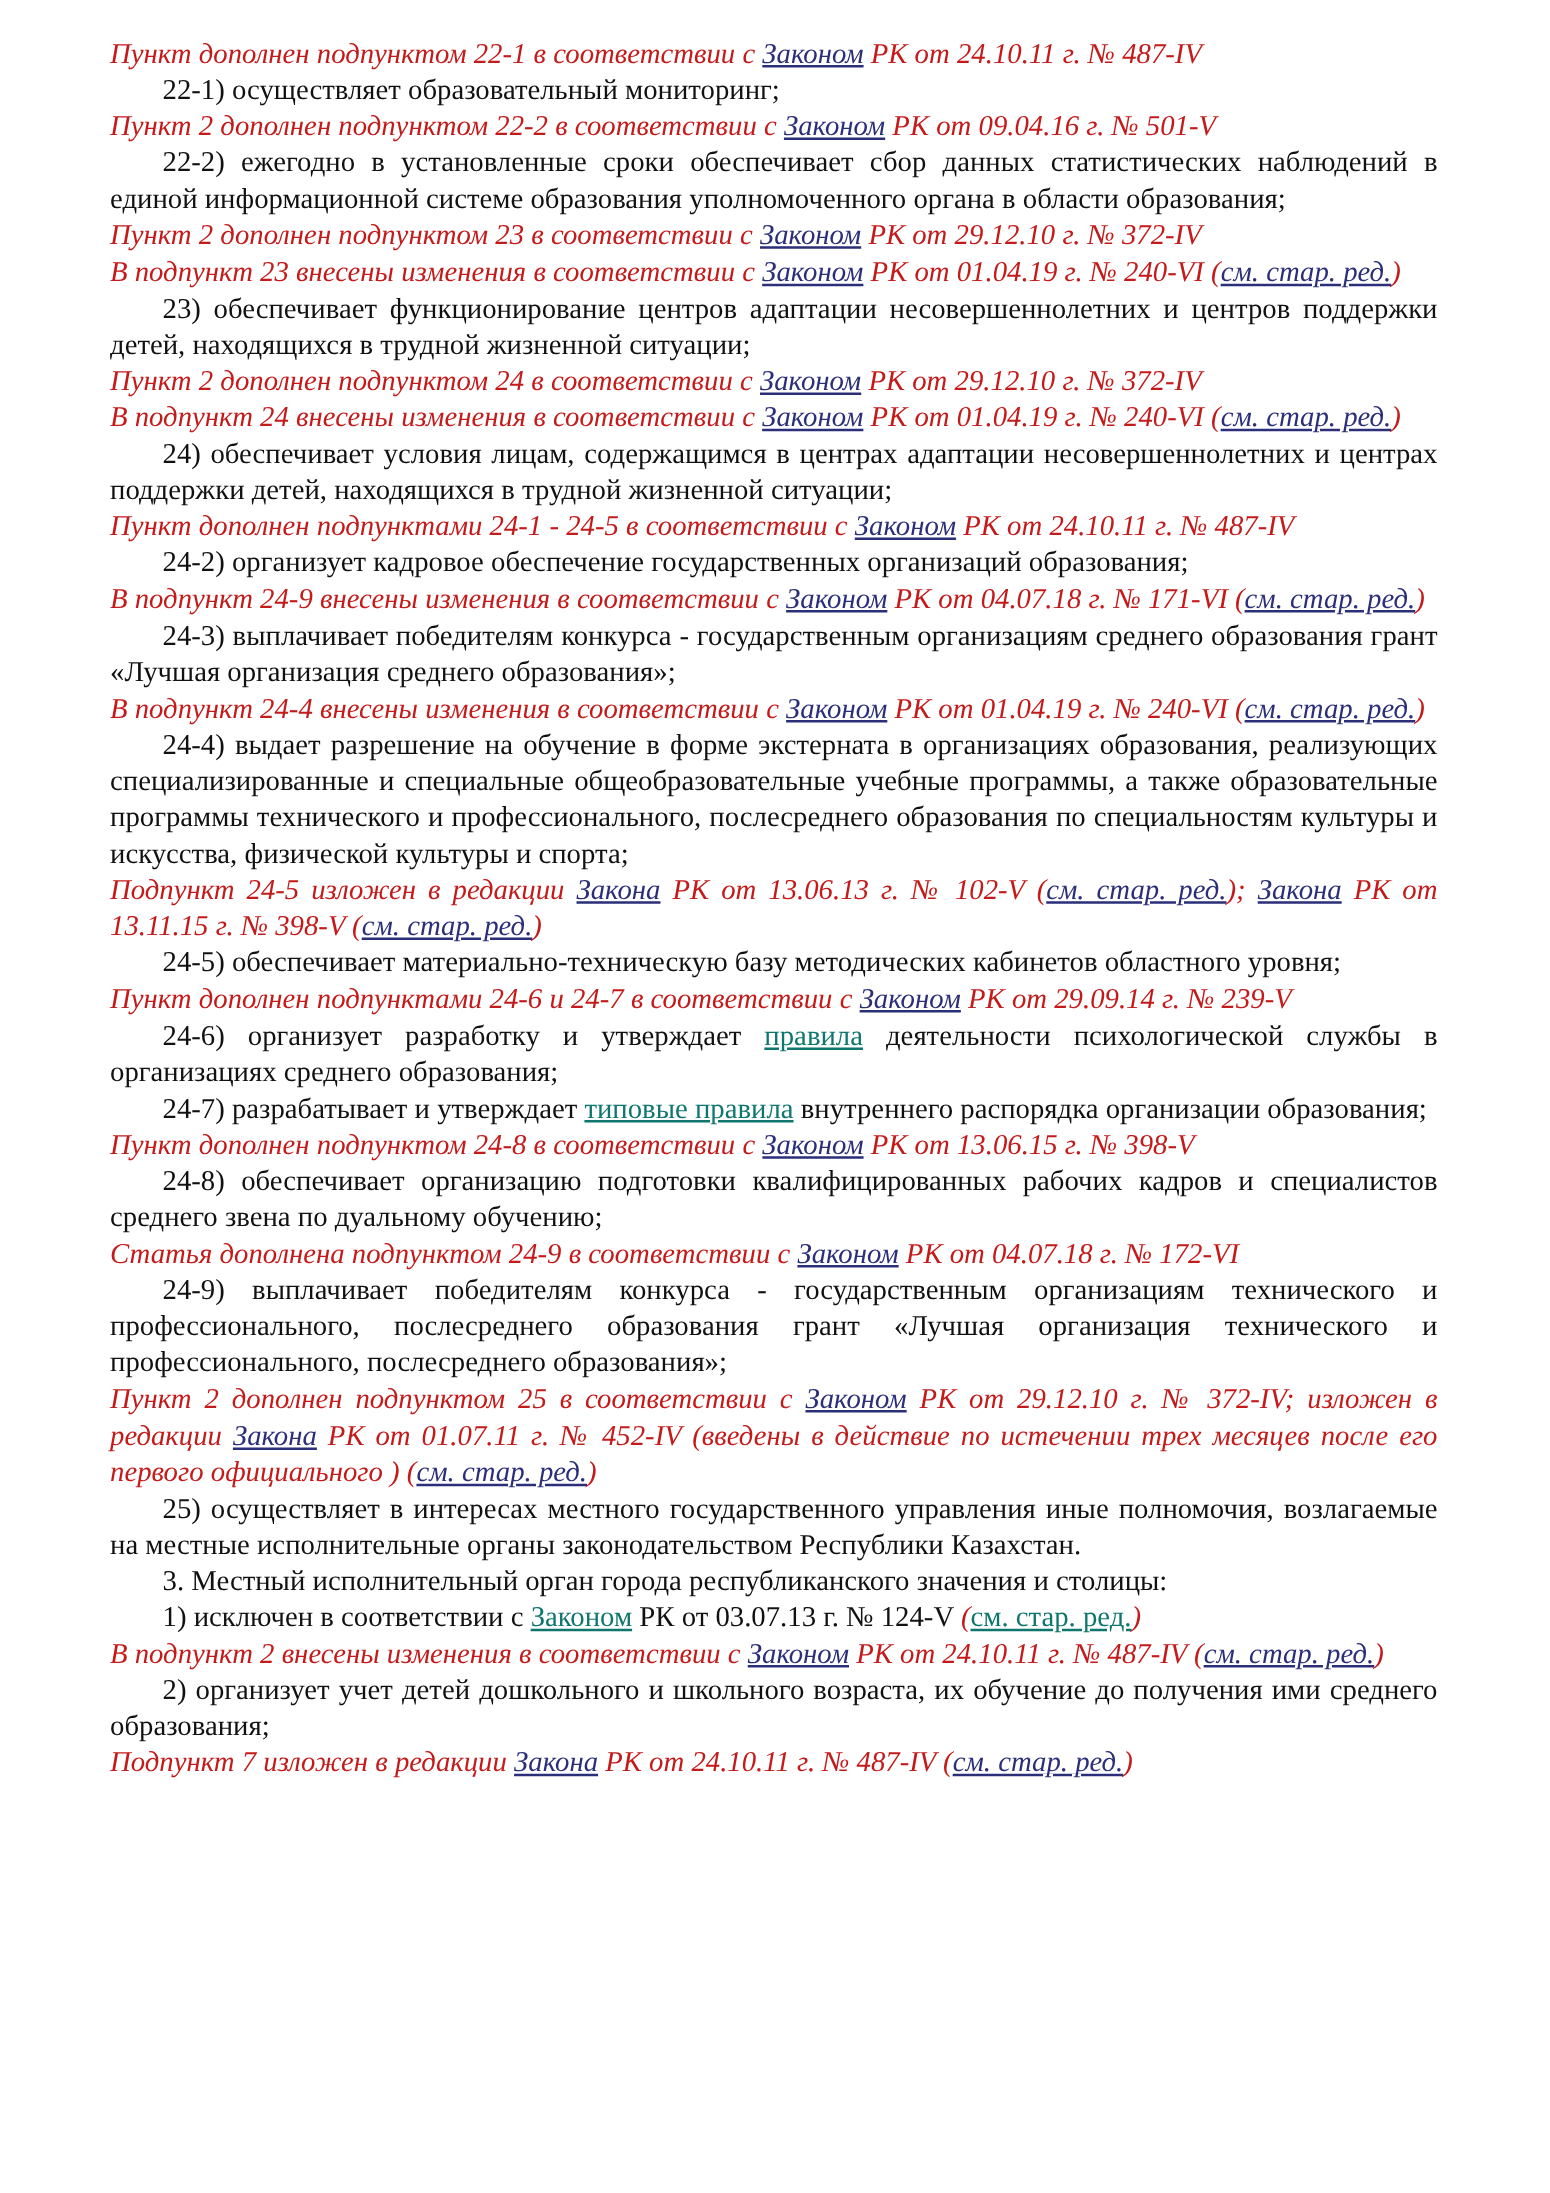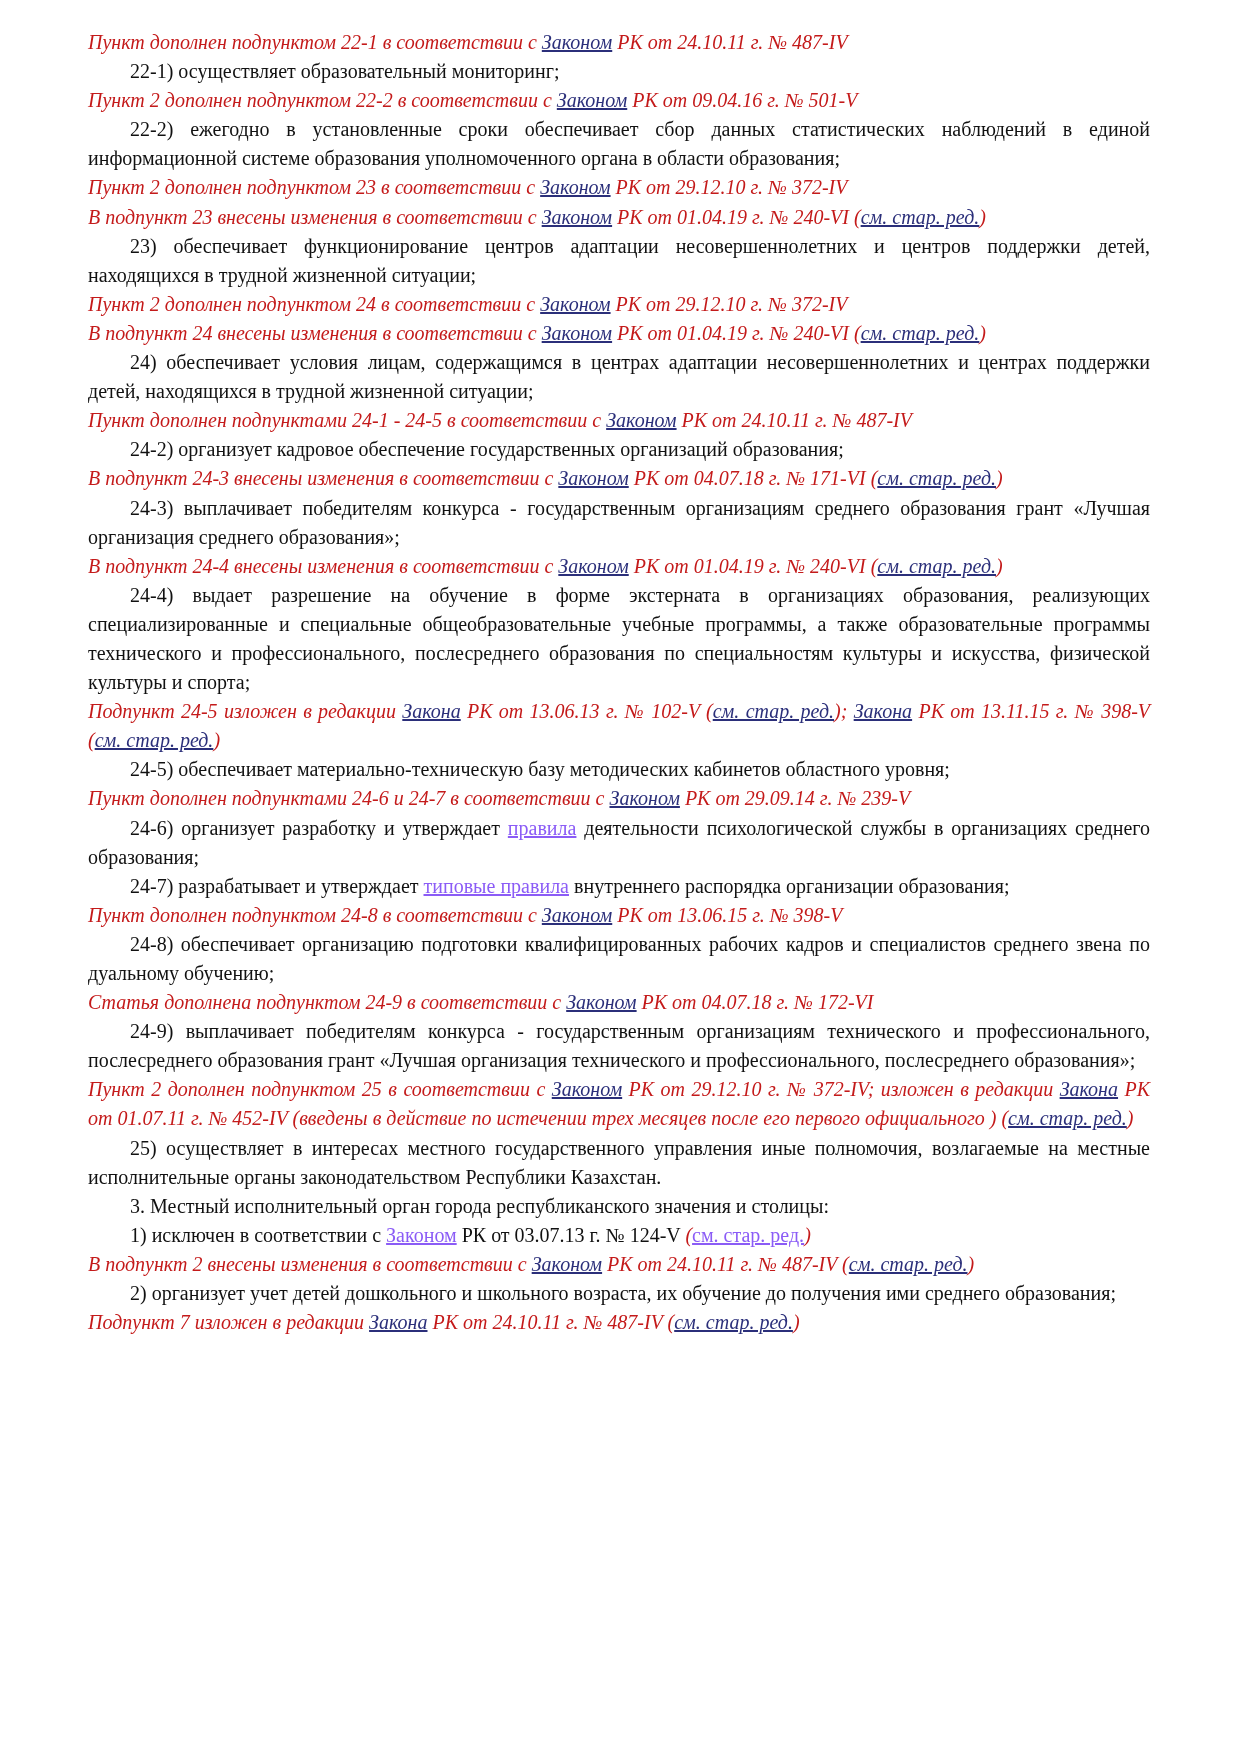--- a/index.html
+++ b/index.html
@@ -1,44 +1,44 @@
 <!DOCTYPE html>
 <html><head>
 <meta charset="utf-8">
 <style>
   html, body { margin:0; padding:0; background:#ffffff; }
   body { width:1240px; height:1754px; position:relative; overflow:hidden; }
   .page {
     position:absolute; left:88px; top:28px; width:1062px;
     font-family:"Liberation Serif", serif;
-    font-size:20px; line-height:29.1px; color:#111111;
+    font-size:23px; line-height:29.1px; color:#111111;
   }
   .p { margin:0; text-align:justify; }
   .p.indent { text-indent:42px; }
   .note { color:#c41a1a; font-style:italic; margin:0; text-align:justify; }
-  a.link { color:#8b5cf6; text-decoration:underline; }
+  a.link { color:#0f766e; text-decoration:underline; }
   .note a.link { color:#2b2f7a; }
 </style>
 </head>
 <body>
 
 <div class="page" id="doc">
     <p class="note"><span>Пункт дополнен подпунктом 22-1 в соответствии с </span><a class="link" href="#">Законом</a><span> РК от 24.10.11 г. № 487-IV</span></p>
     <p class="p indent"><span>22-1) осуществляет образовательный мониторинг;</span></p>
     <p class="note"><span>Пункт 2 дополнен подпунктом 22-2 в соответствии с </span><a class="link" href="#">Законом</a><span> РК от 09.04.16 г. № 501-V</span></p>
     <p class="p indent"><span>22-2) ежегодно в установленные сроки обеспечивает сбор данных статистических наблюдений в единой информационной системе образования уполномоченного органа в области образования;</span></p>
     <p class="note"><span>Пункт 2 дополнен подпунктом 23 в соответствии с </span><a class="link" href="#">Законом</a><span> РК от 29.12.10 г. № 372-IV</span></p>
     <p class="note"><span>В подпункт 23 внесены изменения в соответствии с </span><a class="link" href="#">Законом</a><span> РК от 01.04.19 г. № 240-VI (</span><a class="link" href="#">см. стар. ред.</a><span>)</span></p>
     <p class="p indent"><span>23) обеспечивает функционирование центров адаптации несовершеннолетних и центров поддержки детей, находящихся в трудной жизненной ситуации;</span></p>
     <p class="note"><span>Пункт 2 дополнен подпунктом 24 в соответствии с </span><a class="link" href="#">Законом</a><span> РК от 29.12.10 г. № 372-IV</span></p>
     <p class="note"><span>В подпункт 24 внесены изменения в соответствии с </span><a class="link" href="#">Законом</a><span> РК от 01.04.19 г. № 240-VI (</span><a class="link" href="#">см. стар. ред.</a><span>)</span></p>
     <p class="p indent"><span>24) обеспечивает условия лицам, содержащимся в центрах адаптации несовершеннолетних и центрах поддержки детей, находящихся в трудной жизненной ситуации;</span></p>
     <p class="note"><span>Пункт дополнен подпунктами 24-1 - 24-5 в соответствии с </span><a class="link" href="#">Законом</a><span> РК от 24.10.11 г. № 487-IV</span></p>
     <p class="p indent"><span>24-2) организует кадровое обеспечение государственных организаций образования;</span></p>
-    <p class="note"><span>В подпункт 24-3 внесены изменения в соответствии с </span><a class="link" href="#">Законом</a><span> РК от 04.07.18 г. № 171-VI (</span><a class="link" href="#">см. стар. ред.</a><span>)</span></p>
+    <p class="note"><span>В подпункт 24-9 внесены изменения в соответствии с </span><a class="link" href="#">Законом</a><span> РК от 04.07.18 г. № 171-VI (</span><a class="link" href="#">см. стар. ред.</a><span>)</span></p>
     <p class="p indent"><span>24-3) выплачивает победителям конкурса - государственным организациям среднего образования грант «Лучшая организация среднего образования»;</span></p>
     <p class="note"><span>В подпункт 24-4 внесены изменения в соответствии с </span><a class="link" href="#">Законом</a><span> РК от 01.04.19 г. № 240-VI (</span><a class="link" href="#">см. стар. ред.</a><span>)</span></p>
     <p class="p indent"><span>24-4) выдает разрешение на обучение в форме экстерната в организациях образования, реализующих специализированные и специальные общеобразовательные учебные программы, а также образовательные программы технического и профессионального, послесреднего образования по специальностям культуры и искусства, физической культуры и спорта;</span></p>
     <p class="note"><span>Подпункт 24-5 изложен в редакции </span><a class="link" href="#">Закона</a><span> РК от 13.06.13 г. № 102-V (</span><a class="link" href="#">см. стар. ред.</a><span>); </span><a class="link" href="#">Закона</a><span> РК от 13.11.15 г. № 398-V (</span><a class="link" href="#">см. стар. ред.</a><span>)</span></p>
     <p class="p indent"><span>24-5) обеспечивает материально-техническую базу методических кабинетов областного уровня;</span></p>
     <p class="note"><span>Пункт дополнен подпунктами 24-6 и 24-7 в соответствии с </span><a class="link" href="#">Законом</a><span> РК от 29.09.14 г. № 239-V</span></p>
     <p class="p indent"><span>24-6) организует разработку и утверждает </span><a class="link" href="#">правила</a><span> деятельности психологической службы в организациях среднего образования;</span></p>
     <p class="p indent"><span>24-7) разрабатывает и утверждает </span><a class="link" href="#">типовые правила</a><span> внутреннего распорядка организации образования;</span></p>
     <p class="note"><span>Пункт дополнен подпунктом 24-8 в соответствии с </span><a class="link" href="#">Законом</a><span> РК от 13.06.15 г. № 398-V</span></p>
     <p class="p indent"><span>24-8) обеспечивает организацию подготовки квалифицированных рабочих кадров и специалистов среднего звена по дуальному обучению;</span></p>

